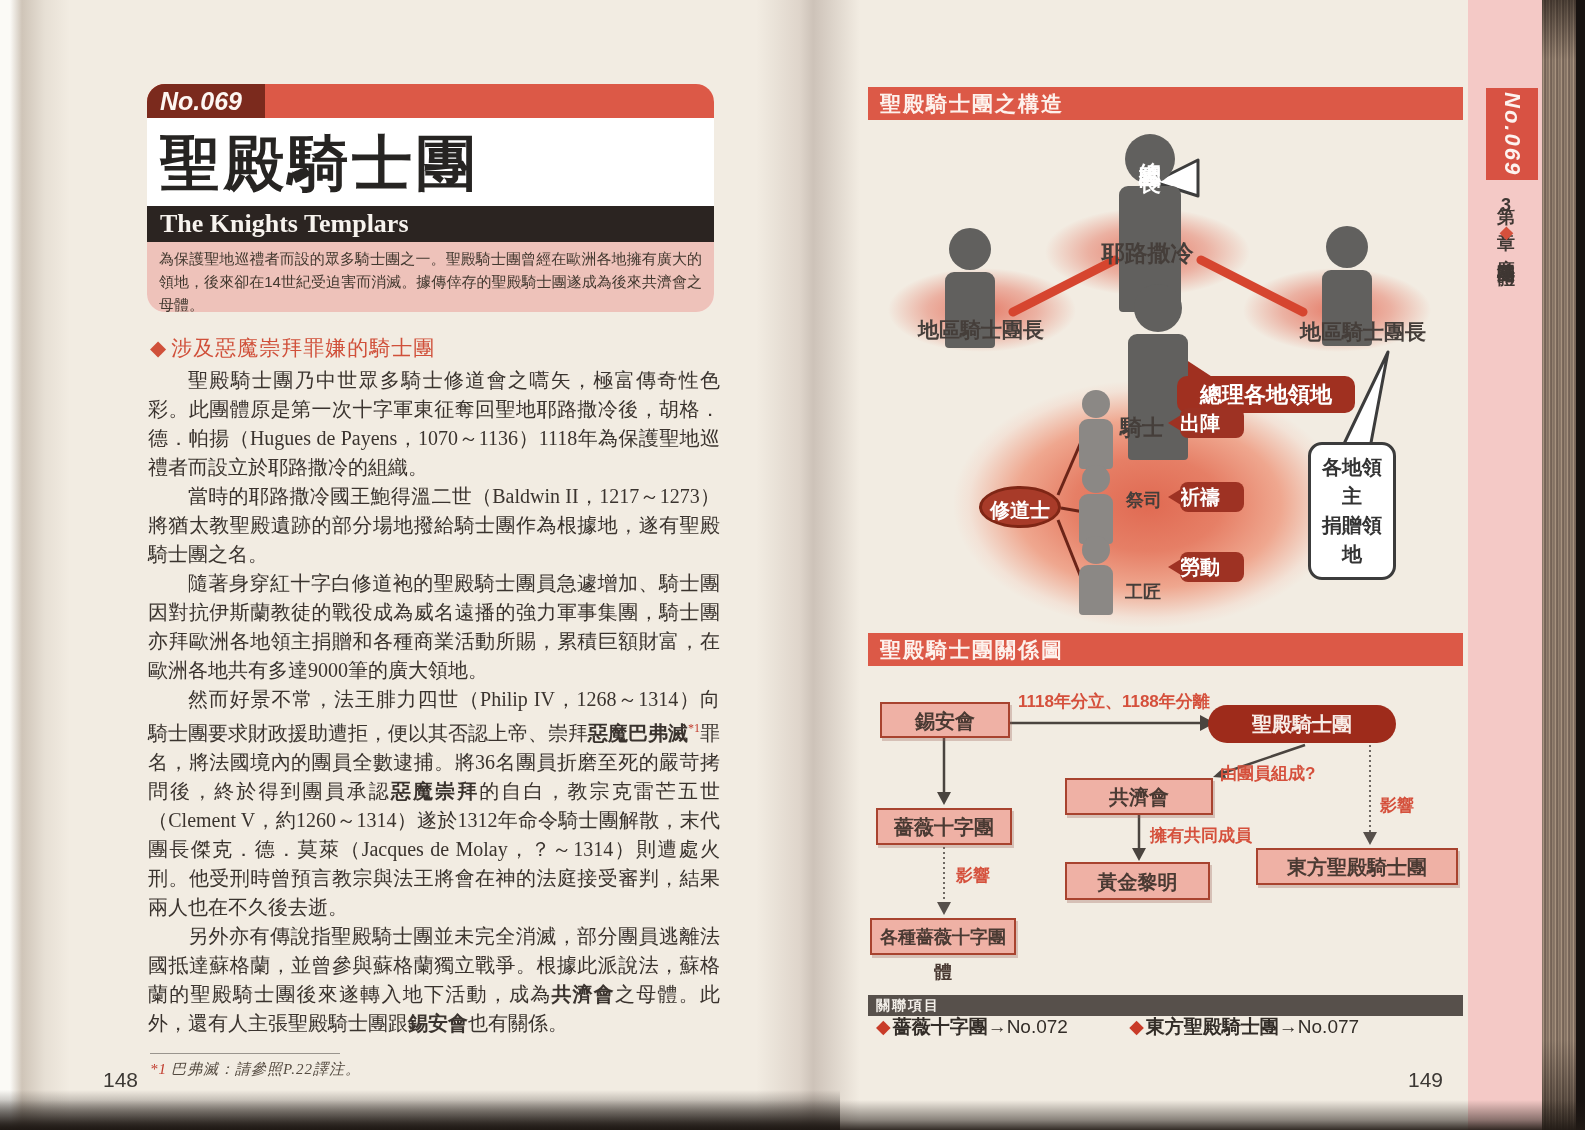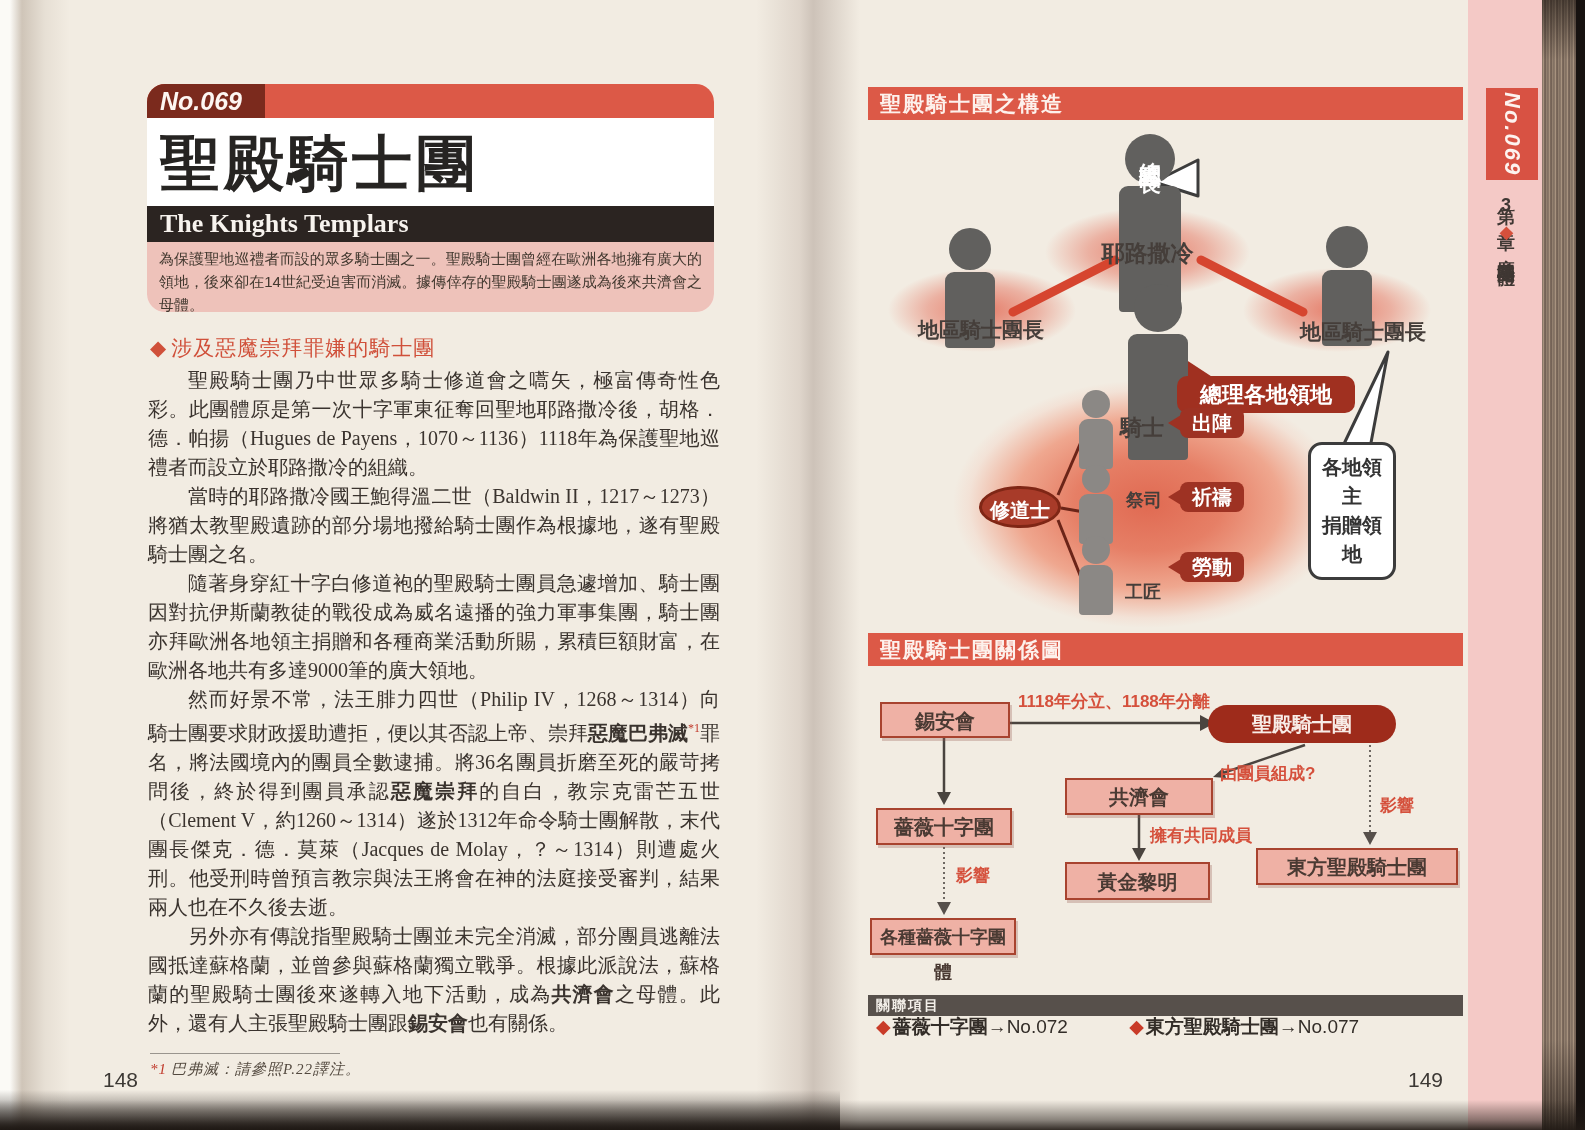--- a/index.html
+++ b/index.html
@@ -71,21 +71,21 @@
   .p-body{position:absolute;background:#61605e;border-radius:9px 9px 4px 4px;left:50%;transform:translateX(-50%);}
   .person.gray .p-head,.person.gray .p-body{background:#8b8885;}
   .gm-label{position:absolute;left:50%;transform:translateX(-50%);writing-mode:vertical-rl;
     text-orientation:upright;color:#fff;font-weight:bold;font-size:22px;letter-spacing:6px;top:10px;}
   .d-label{position:absolute;font-weight:bold;color:#453e3a;text-align:center;}
   .bubble-white{position:absolute;background:#fff;border:3px solid #3c3c3c;border-radius:14px;
     font-weight:bold;color:#333;padding:6px 12px;font-size:21px;line-height:29px;}
   .bubble-dark{position:absolute;background:#a03020;border-radius:10px;color:#fff;font-weight:bold;
     text-align:center;}
   .duty{position:absolute;background:#9e3223;border-radius:8px;color:#fff;font-weight:bold;
-    font-size:20px;line-height:30px;width:64px;text-align:center;}
+    font-size:20px;line-height:30px;width:64px;text-align:left;}
   .duty::before{content:"";position:absolute;left:-12px;top:7px;border-top:8px solid transparent;
     border-bottom:8px solid transparent;border-right:13px solid #9e3223;}
   .monk{position:absolute;left:111px;top:366px;width:82px;height:42px;background:#a83b29;
     border:3px solid #7f2615;border-radius:50%;color:#fff;font-weight:bold;font-size:20px;
     line-height:42px;text-align:center;box-sizing:border-box;}
 
   
   .flow{position:absolute;left:868px;top:666px;width:595px;height:330px;}
   .fnode{position:absolute;background:#efb1a5;border:2px solid #a8432f;box-sizing:border-box;
     color:#4a3a33;font-weight:bold;font-size:20px;text-align:center;

